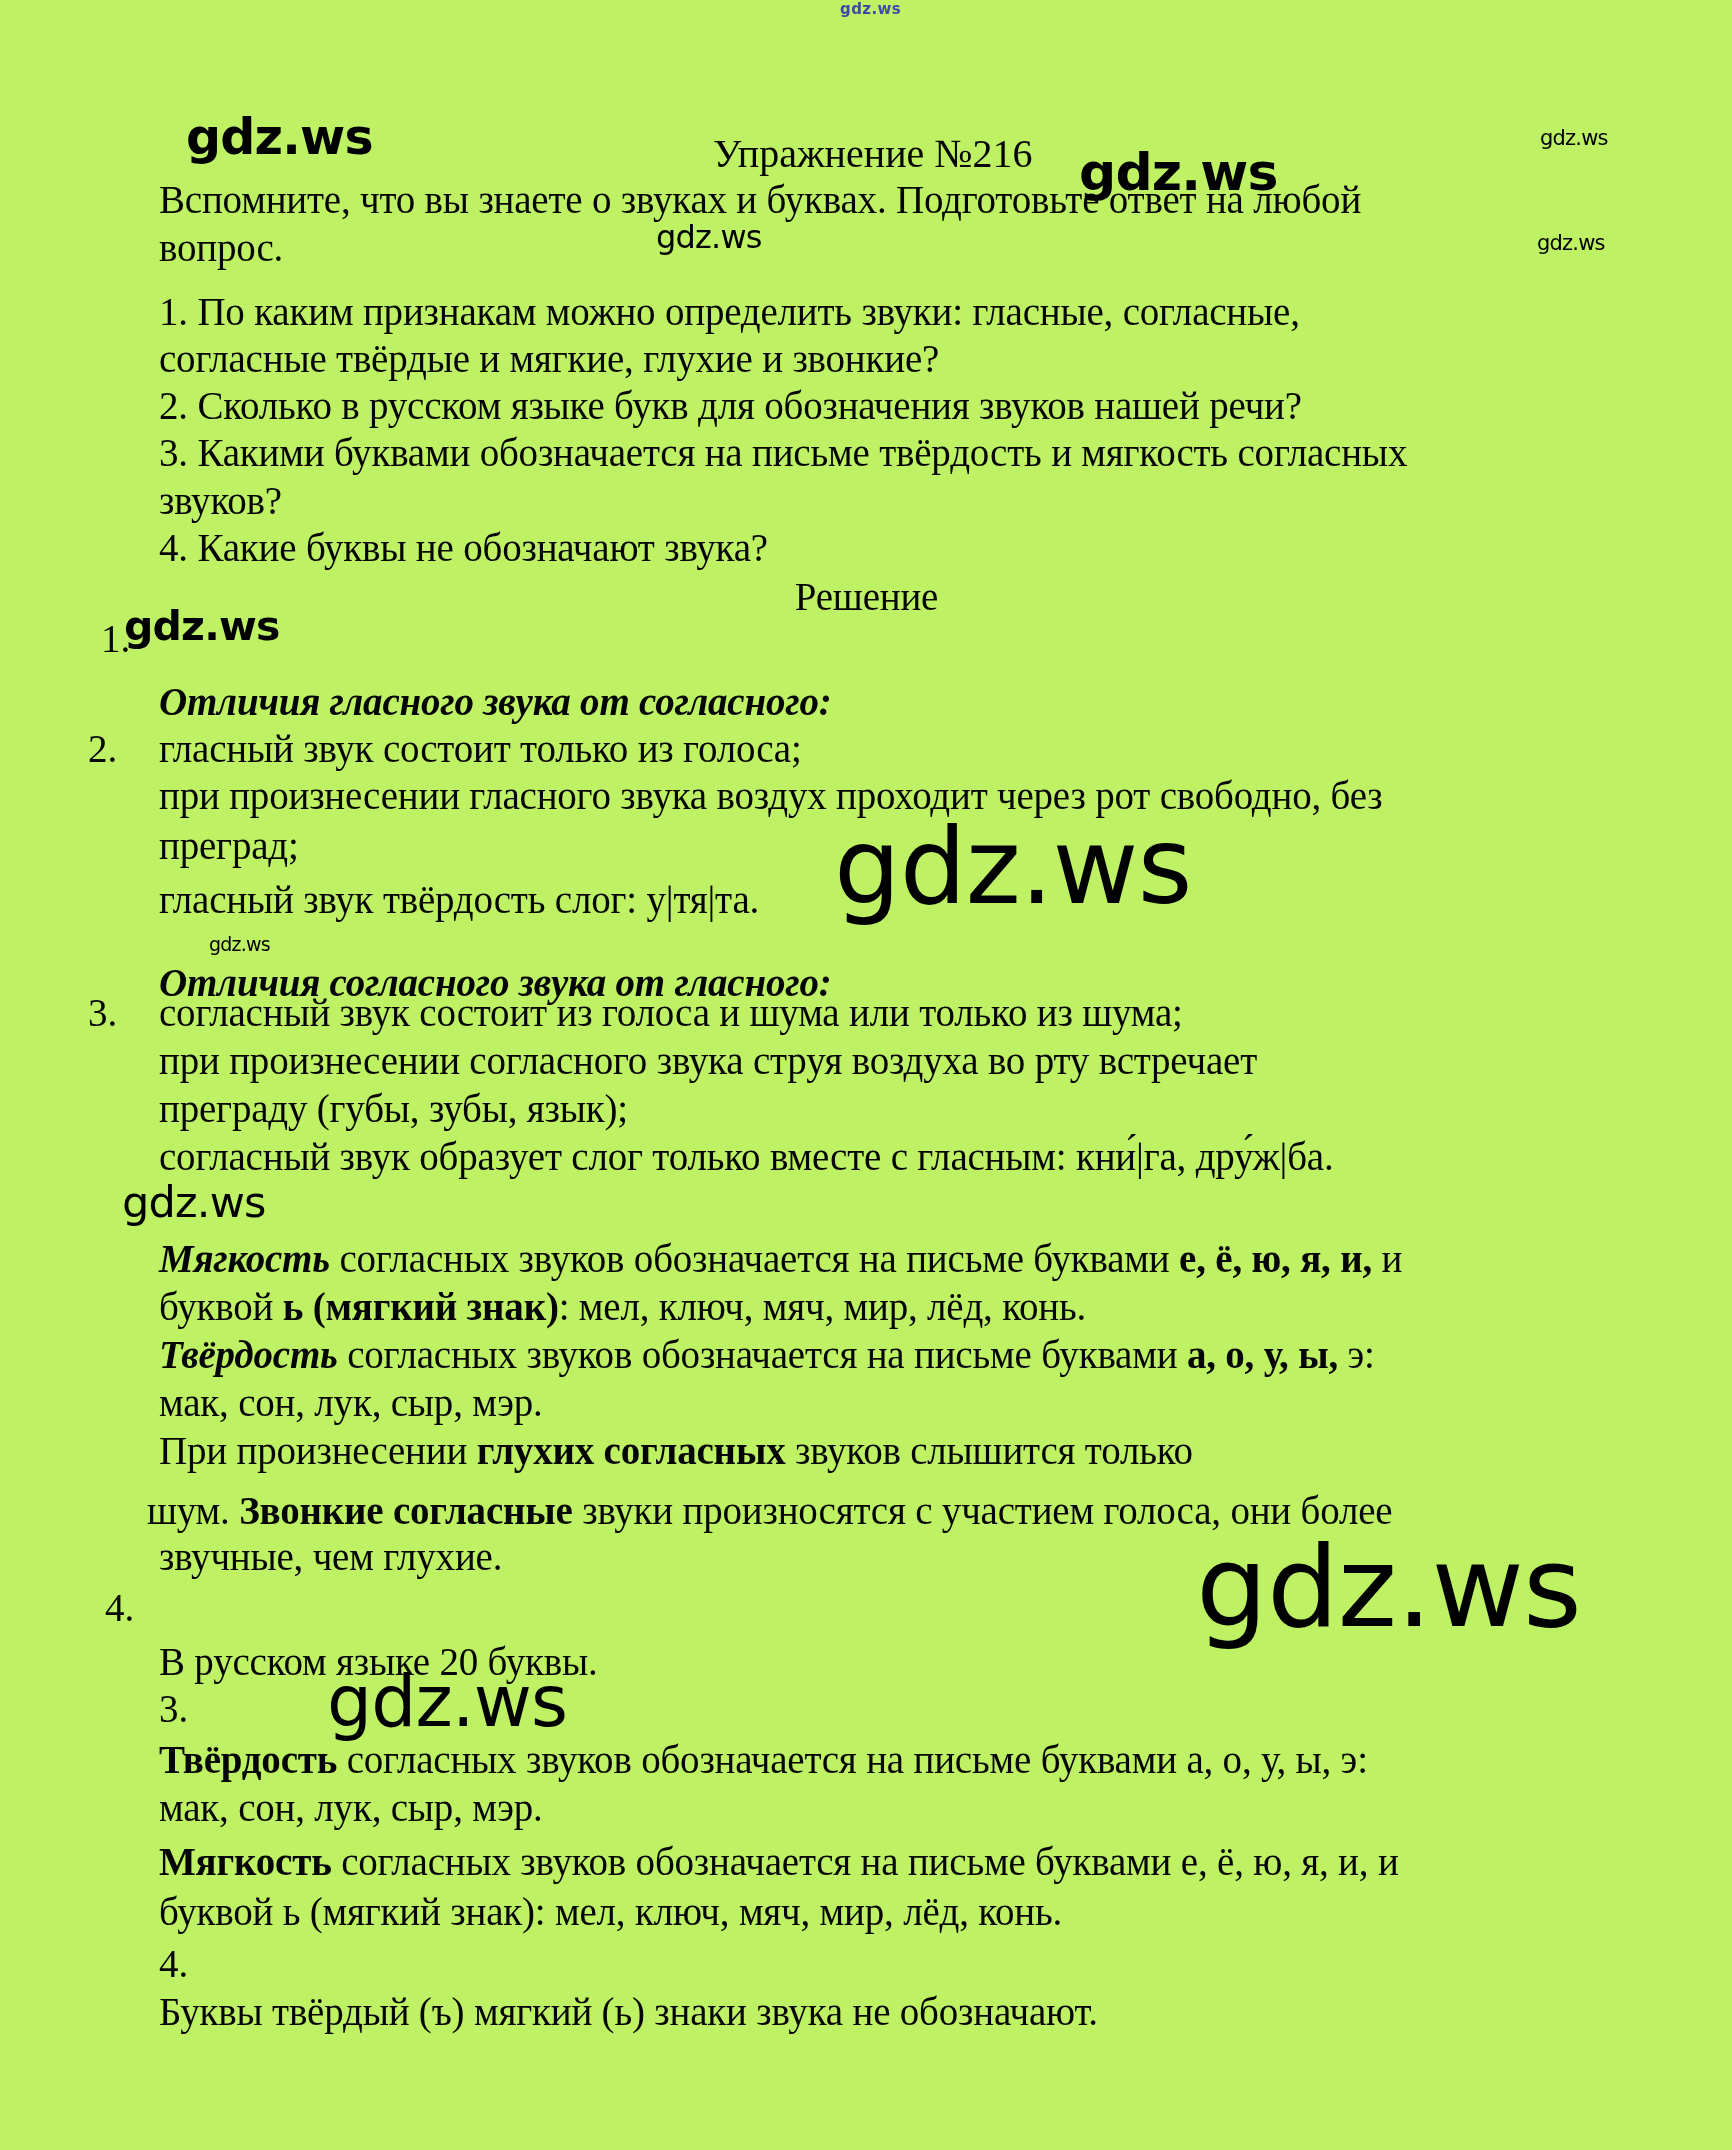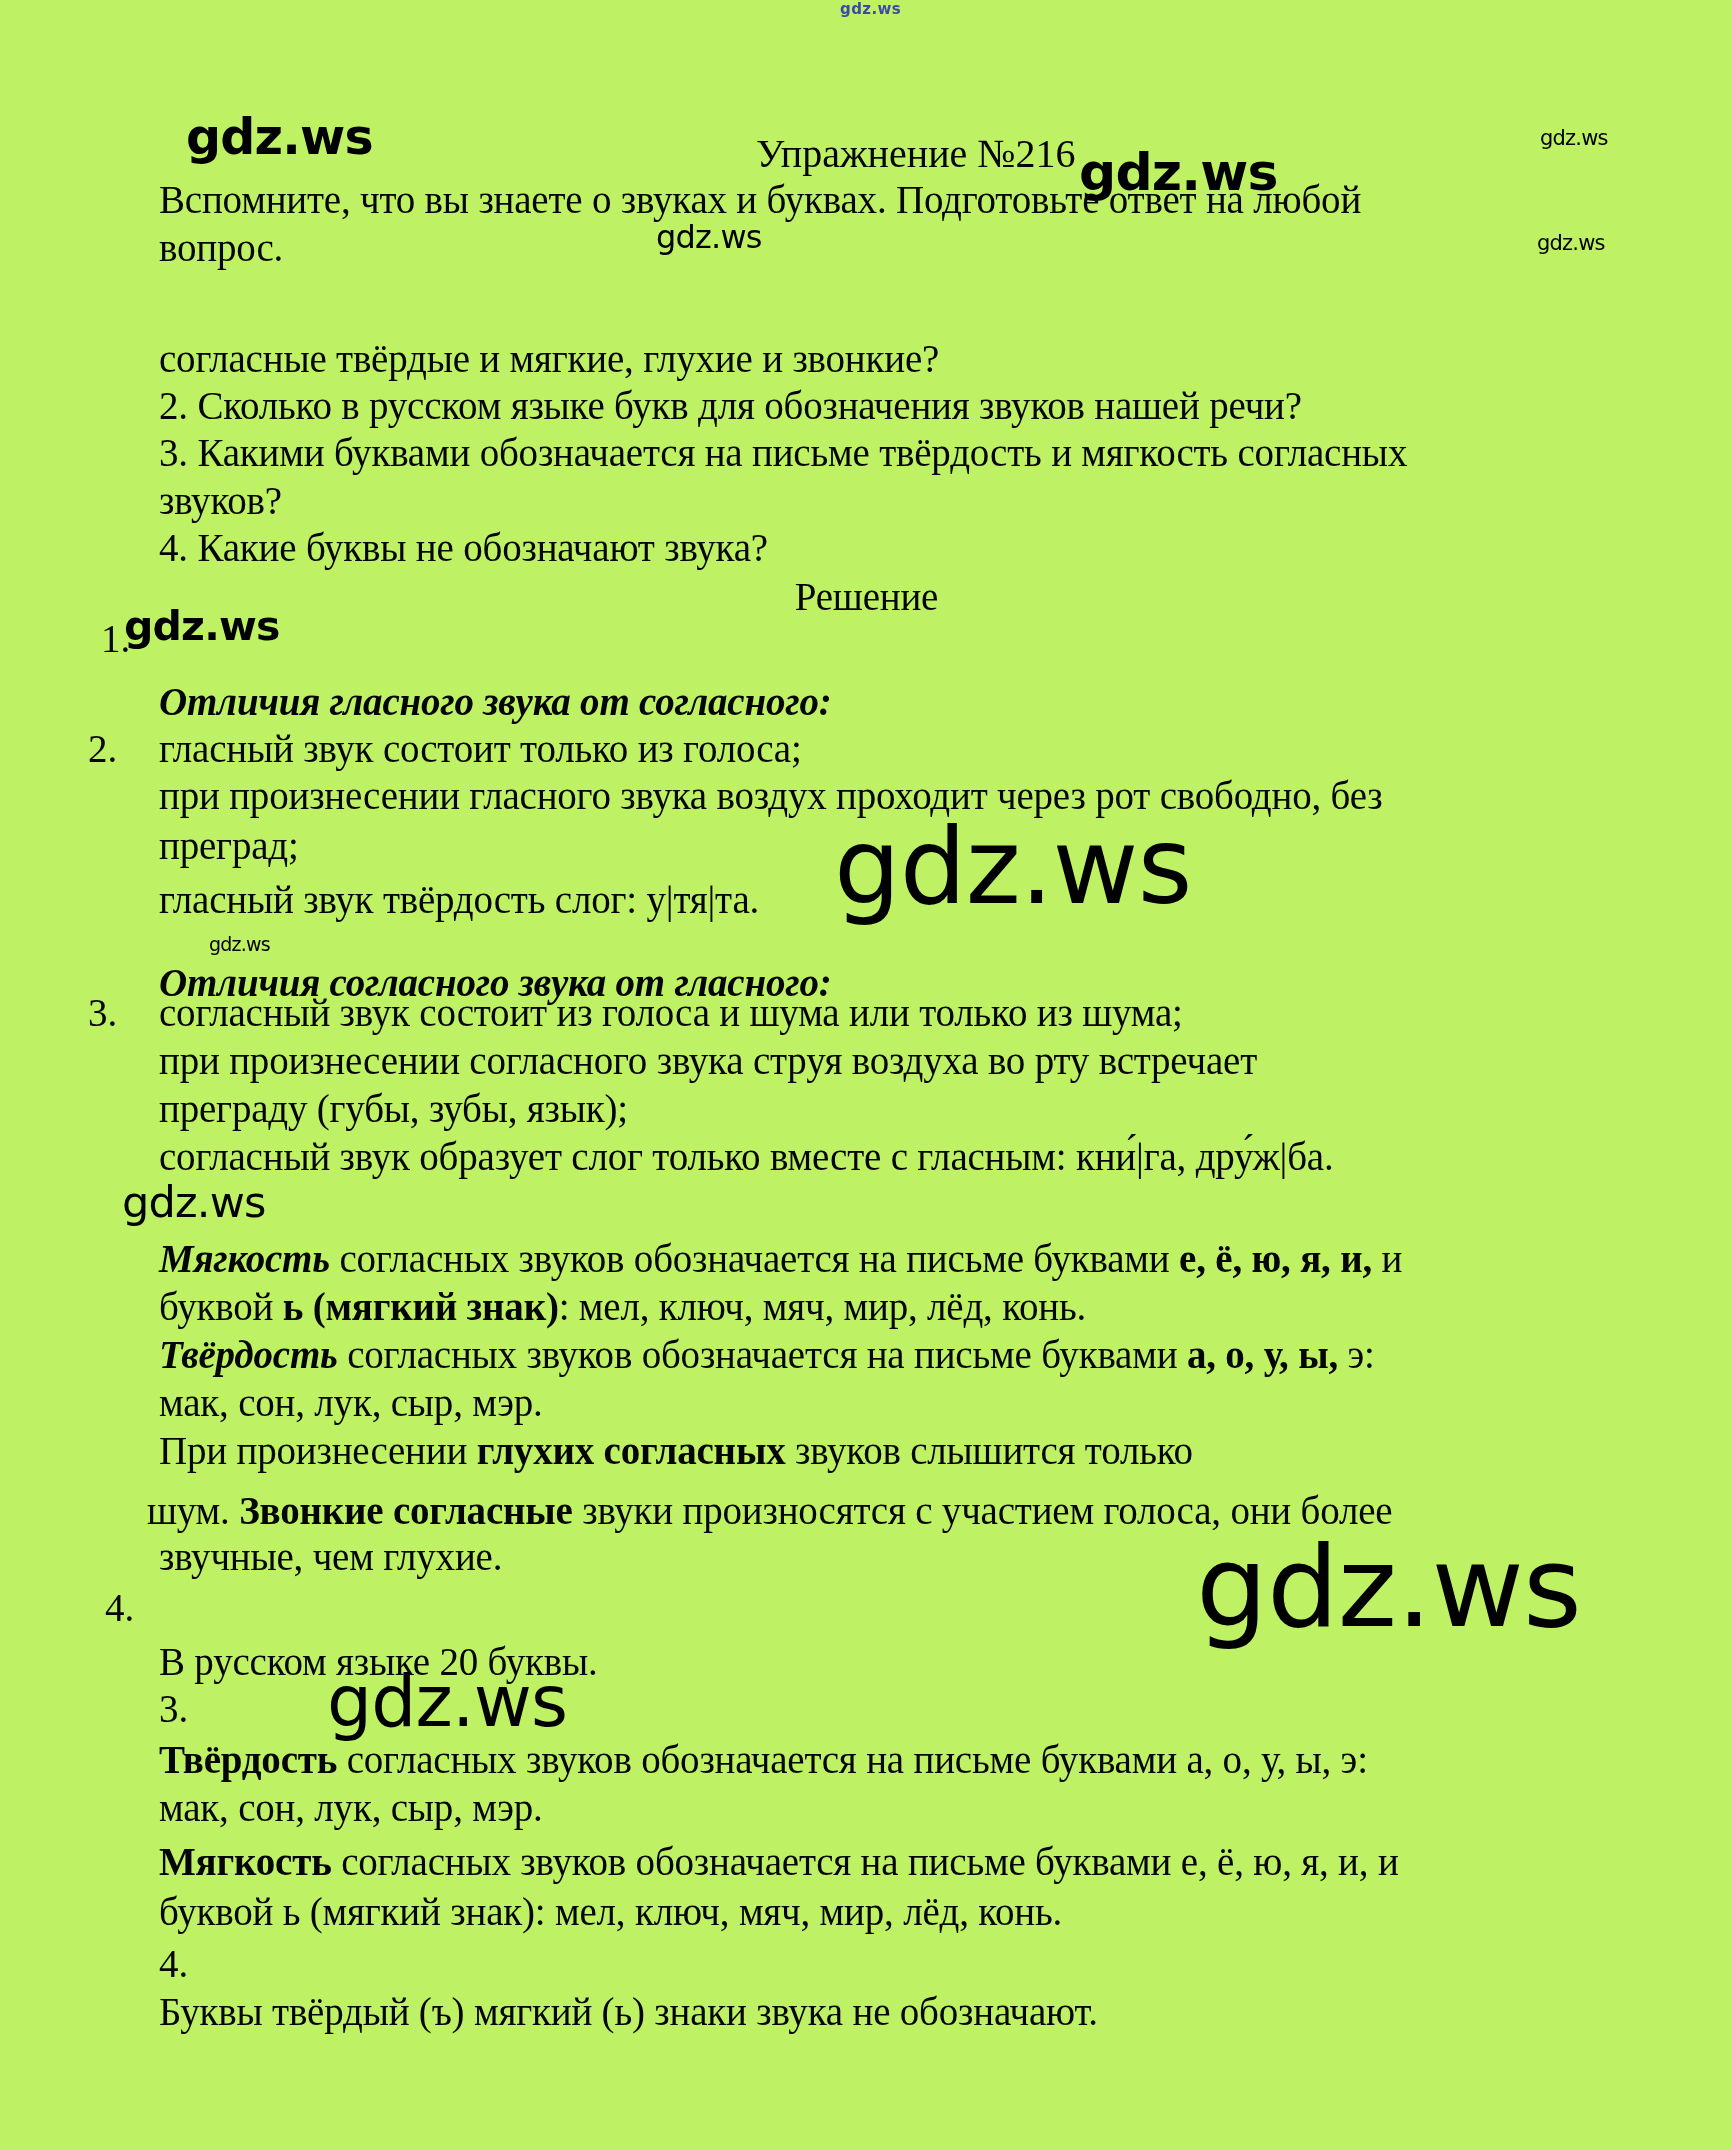--- a/index.html
+++ b/index.html
@@ -56,24 +56,25 @@
   <div class="wm" style="left:1540px;top:128px;font-size:21px;">gdz.ws</div>
   <div class="wm" style="left:656px;top:221px;font-size:32px;">gdz.ws</div>
   <div class="wm" style="left:1537px;top:233px;font-size:21px;">gdz.ws</div>
   <div class="wm wm-bold" style="left:124px;top:606px;font-size:41px;">gdz.ws</div>
   <div class="wm" style="left:834px;top:815px;font-size:105px;">gdz.ws</div>
   <div class="wm" style="left:209px;top:935px;font-size:19px;">gdz.ws</div>
   <div class="wm" style="left:122px;top:1181px;font-size:43px;">gdz.ws</div>
   <div class="wm" style="left:1196px;top:1531px;font-size:113px;">gdz.ws</div>
   <div class="wm" style="left:327px;top:1666px;font-size:71px;">gdz.ws</div>
 
-  <div class="title" style="left:713px;top:132px;margin-left:43px;">Упражнение №216</div>
+  <div class="title" style="left:713px;top:132px;">Упражнение №216</div>
 
   <div class="line" style="left:159px;top:178px;">Вспомните, что вы знаете о звуках и буквах. Подготовьте ответ на любой</div>
   <div class="line" style="left:159px;top:226px;">вопрос.</div>
+  <div class="line" style="left:159px;top:290px;">1. По каким признакам можно определить звуки: гласные, согласные,</div>
   <div class="line" style="left:159px;top:337px;">согласные твёрдые и мягкие, глухие и звонкие?</div>
   <div class="line" style="left:159px;top:384px;">2. Сколько в русском языке букв для обозначения звуков нашей речи?</div>
   <div class="line" style="left:159px;top:431px;">3. Какими буквами обозначается на письме твёрдость и мягкость согласных</div>
   <div class="line" style="left:159px;top:479px;">звуков?</div>
   <div class="line" style="left:159px;top:526px;">4. Какие буквы не обозначают звука?</div>
 
   <div class="line center" style="top:575px;">Решение</div>
 
   <div class="num" style="left:101px;top:617px;">1.</div>
   <div class="line bi" style="left:159px;top:680px;">Отличия гласного звука от согласного:</div>

